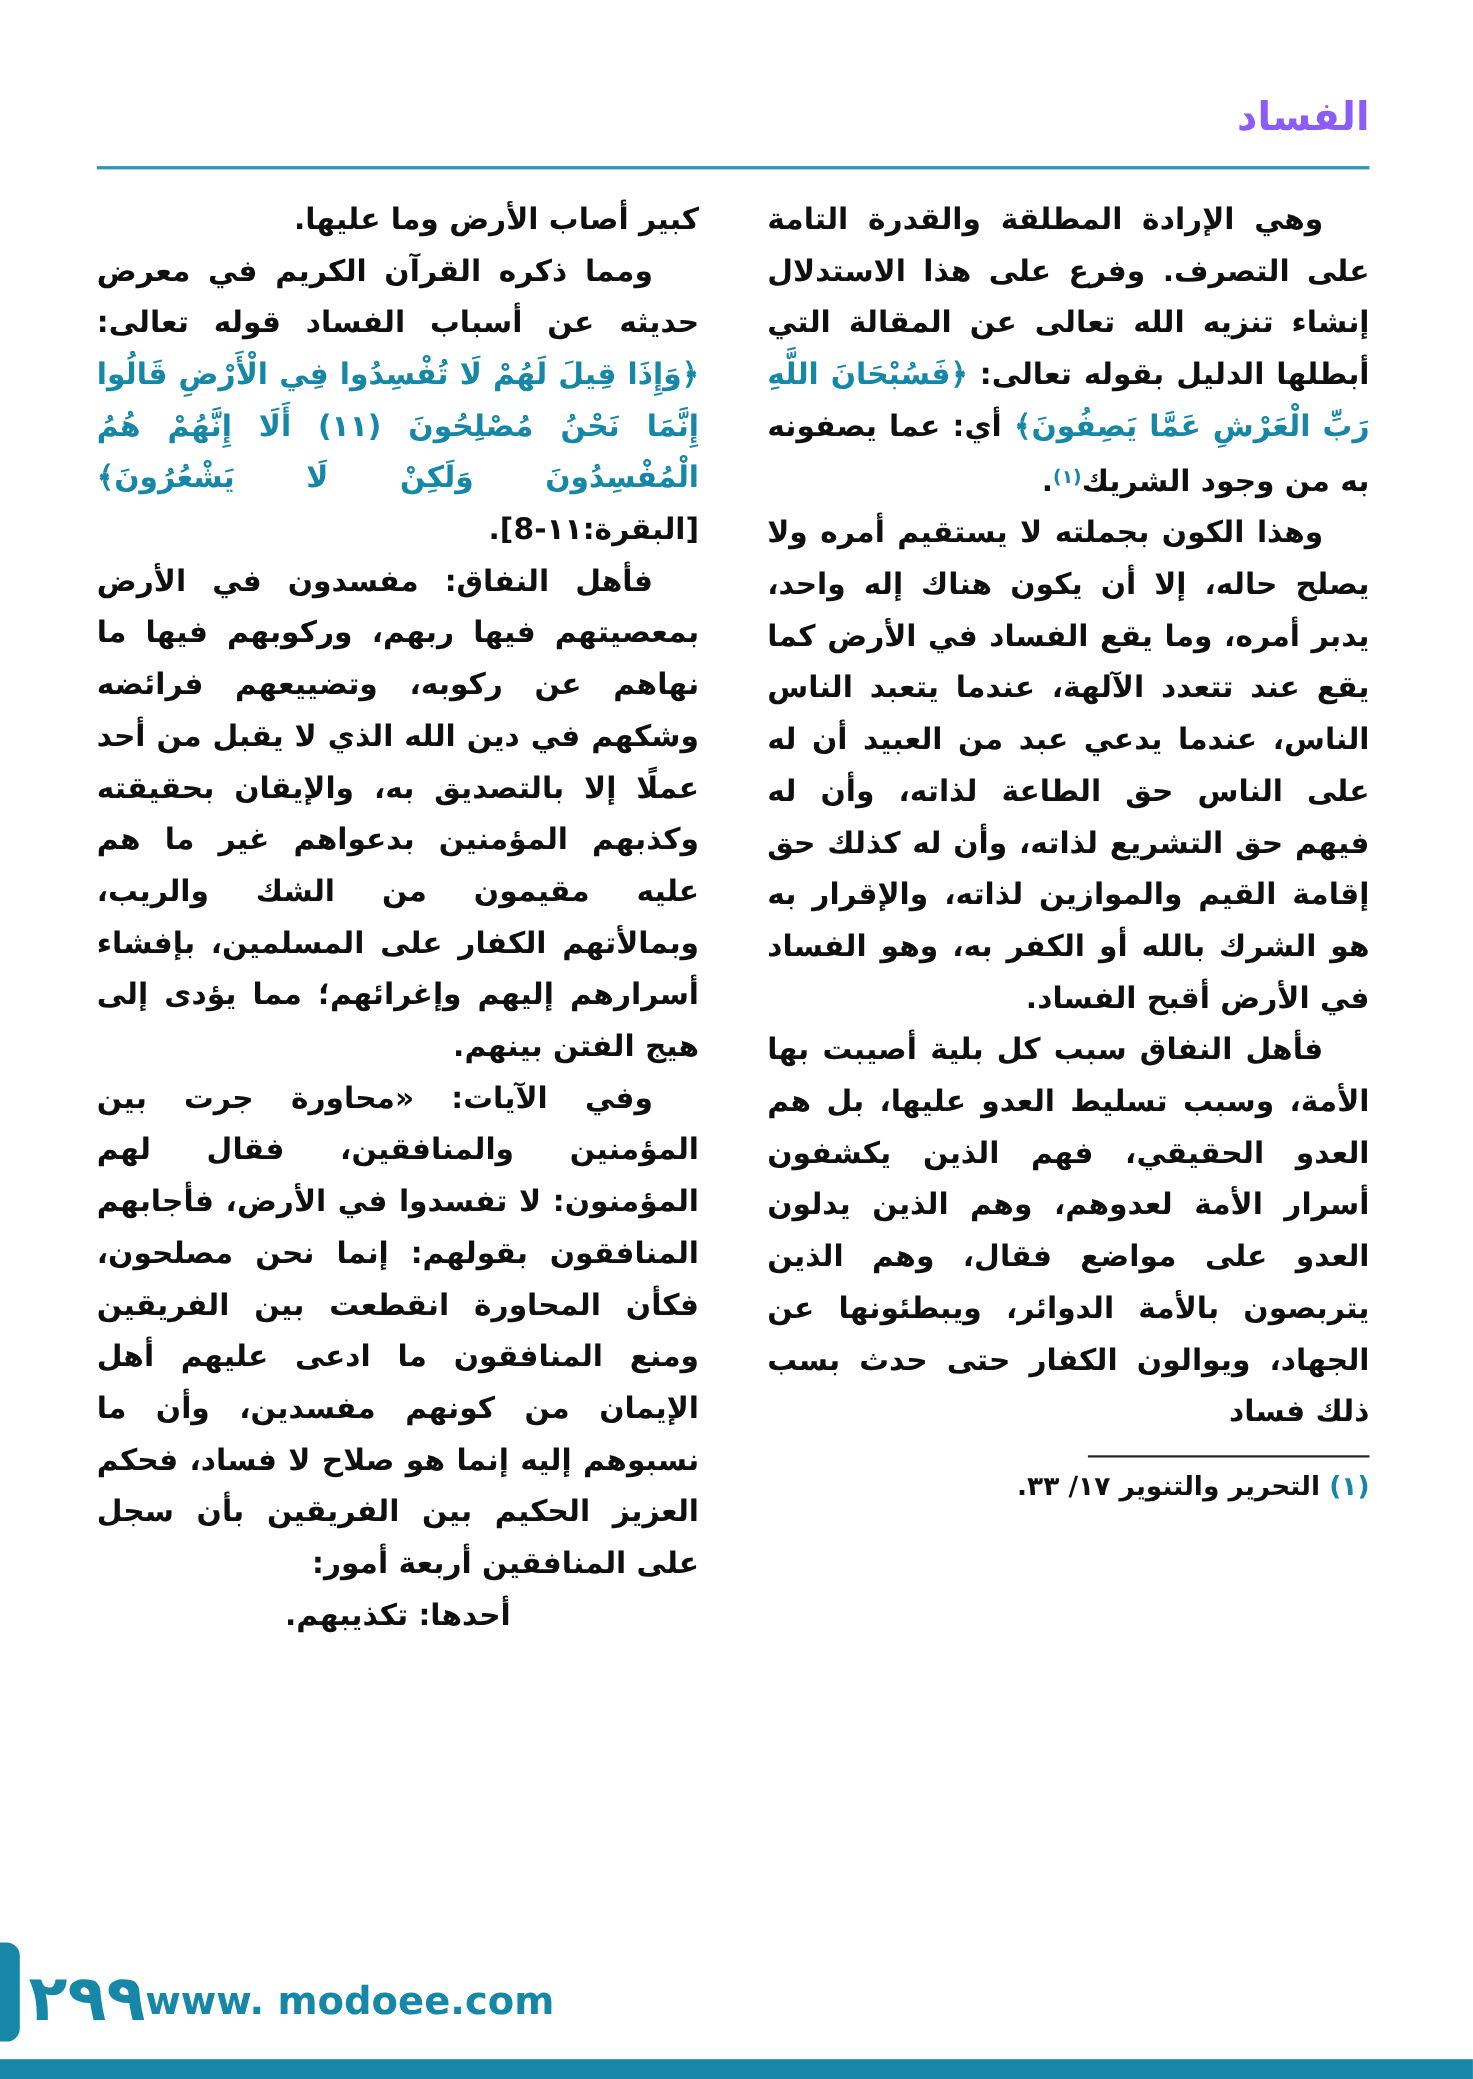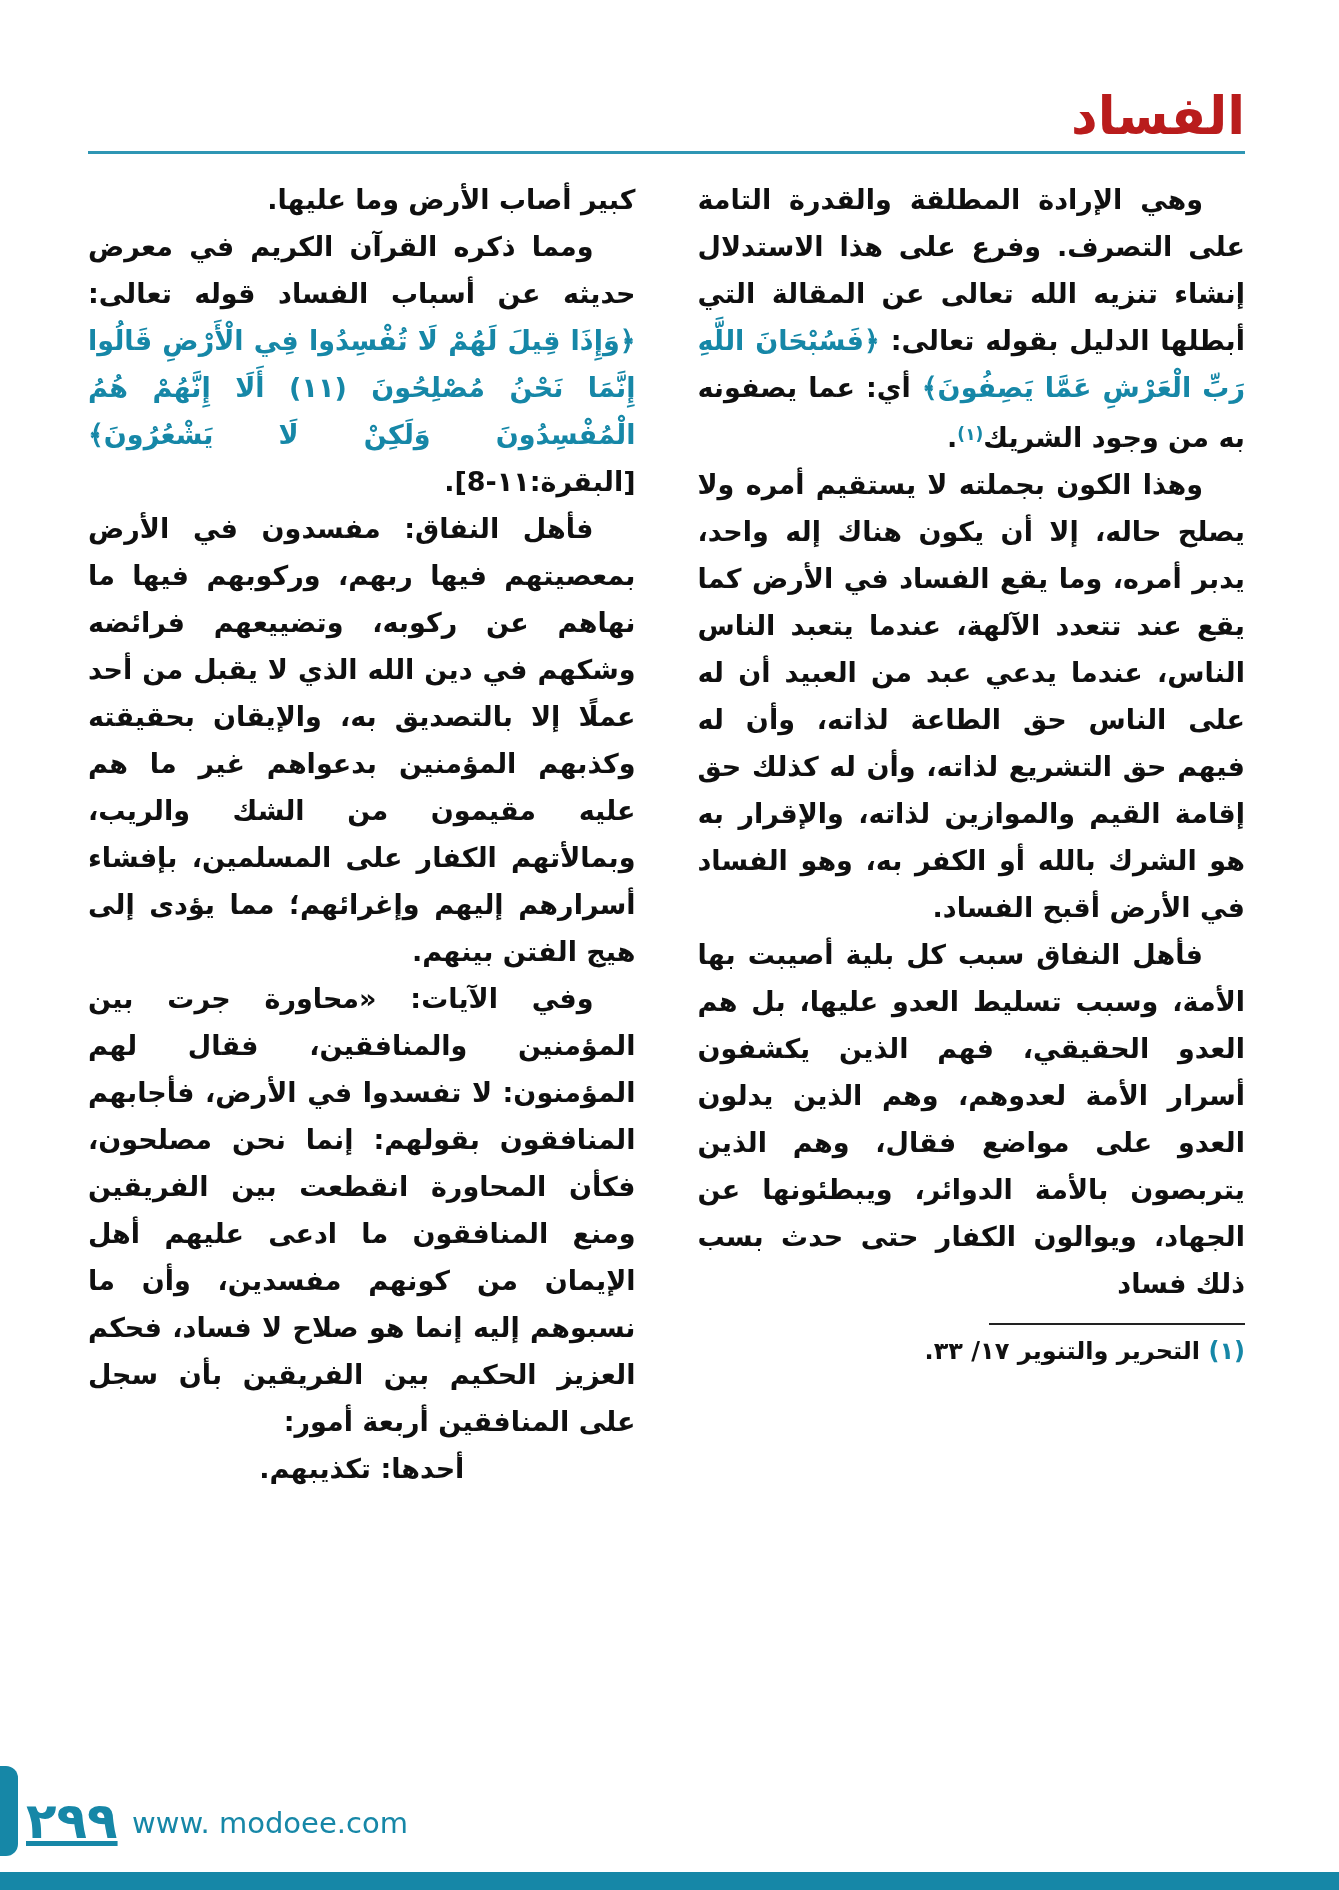--- a/index.html
+++ b/index.html
@@ -1,20 +1,20 @@
 <!DOCTYPE html>
 <html lang="ar" dir="rtl"><head>
 <meta charset="utf-8">
 <style>
   * { margin:0; padding:0; box-sizing:border-box; }
   html,body { background:#ffffff; }
   body { width:1339px; height:1890px; font-family:"DejaVu Sans", sans-serif; }
   .page { position:relative; width:1339px; height:1890px; background:#ffffff; overflow:hidden; direction:rtl; }
 
-  .title { position:absolute; top:86px; right:94px; font-size:52px; font-weight:bold; color:#b91c1c; }
+  .title { position:absolute; top:86px; right:94px; font-size:36px; font-weight:bold; color:#8b5cf6; }
   .rule  { position:absolute; top:151px; left:88px; width:1157px; height:3px; background:#2f96b4; }
 
   .columns { position:absolute; top:176px; right:94px; width:1157px; direction:rtl; display:flex; gap:62px; }
   .col { width:548px; font-size:27px; font-weight:bold; line-height:47px; color:#101010; text-align:justify; }
 
   .para { text-indent:42px; margin:0; }
   .para.flush { text-indent:0; }
   .para.centered { text-align:center; text-indent:0; }
   .para.heading { margin-top:4px; }
 
@@ -22,22 +22,22 @@
   .seg-quran { color:#1687a7; }
   .seg-noteref { color:#1687a7; font-size:17px; vertical-align:7px; }
 
   .footnote { margin-top:16px; }
   .footnote-rule { width:256px; height:2px; background:#222222; margin-bottom:8px; }
   .footnote-text { font-size:24px; font-weight:bold; line-height:36px; text-indent:0; color:#101010; }
   .fn-marker { color:#1687a7; }
 
   .bottom-bar { position:absolute; left:0; bottom:0; width:1339px; height:18px; background:#1687a7; }
   .page-tab { position:absolute; left:0; bottom:34px; width:18px; height:90px; background:#1687a7; border-radius:0 12px 12px 0; }
-  .page-number { position:absolute; left:26px; bottom:40px; color:#1687a7; font-size:50px; font-weight:bold; direction:rtl;text-decoration:underline; }
-  .website { position:absolute; left:132px; bottom:50px; color:#1687a7; font-size:29px; font-weight:normal; direction:ltr;text-align:center; }
+  .page-number { position:absolute; left:26px; bottom:40px; color:#1687a7; font-size:58px; font-weight:bold; direction:rtl; }
+  .website { position:absolute; left:132px; bottom:50px; color:#1687a7; font-size:35px; font-weight:bold; direction:ltr;text-align:center; }
 </style>
 </head>
 <body>
 
 <div class="page">
 
   <div class="title">الفساد</div>
   <div class="rule"></div>
 
   <div class="columns">

